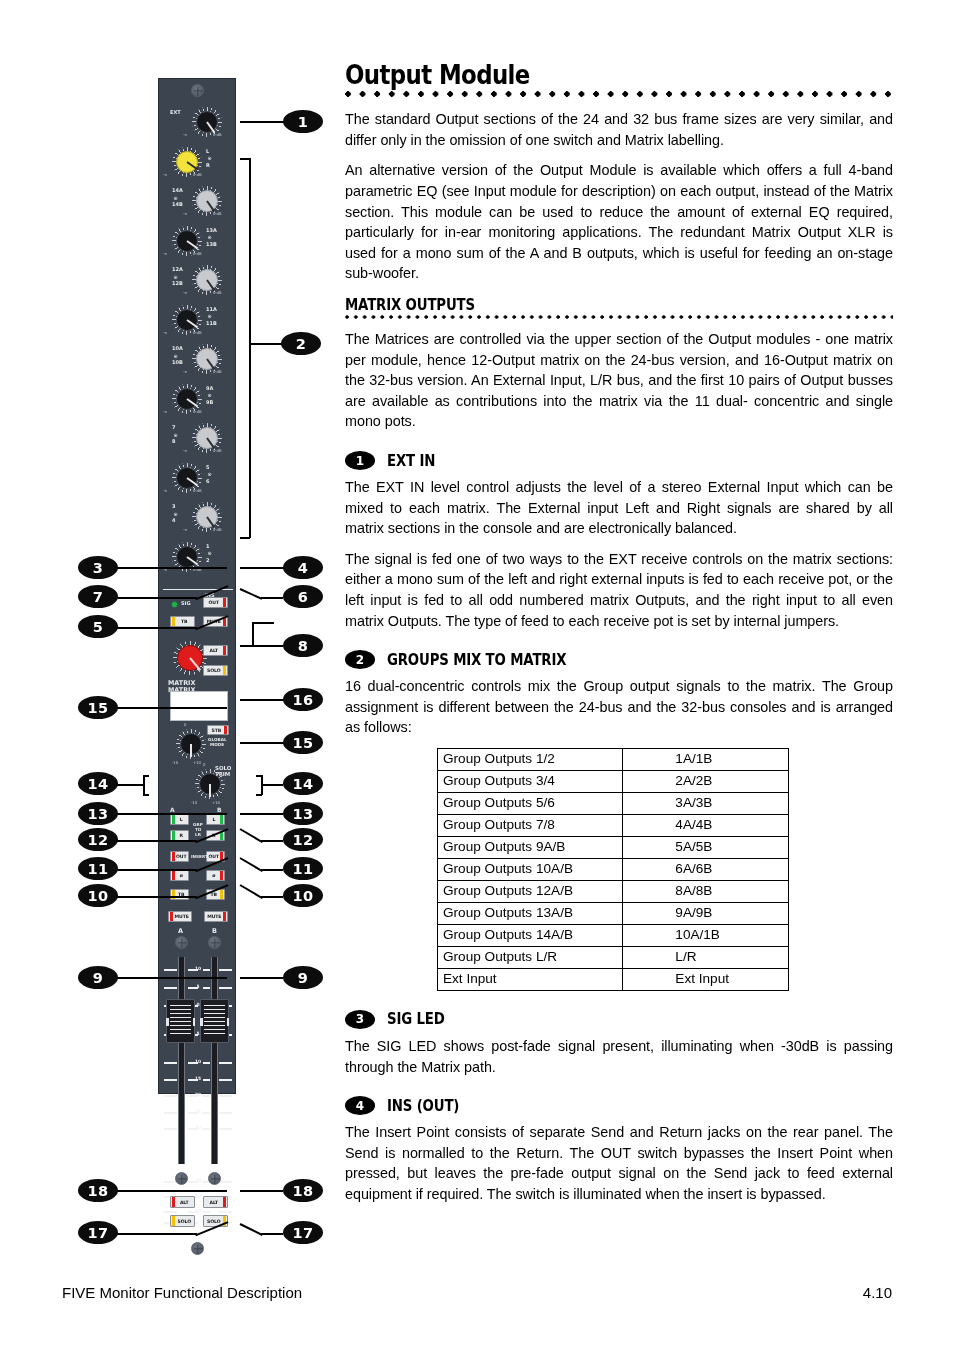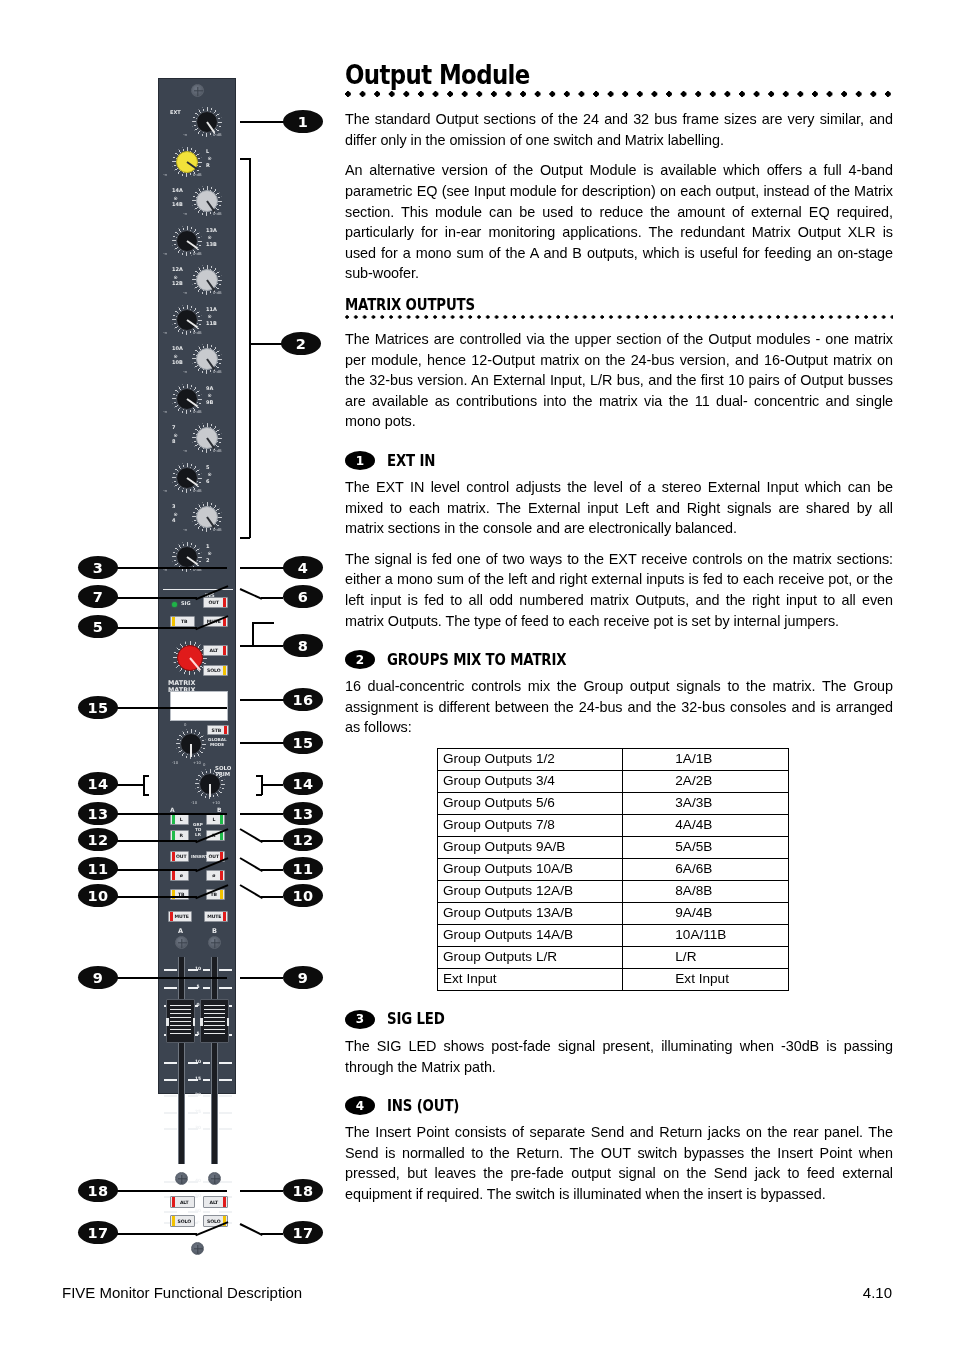--- a/index.html
+++ b/index.html
@@ -339,25 +339,25 @@
           <tr>
             <td class="c1">Group Outputs 10A/B</td>
             <td class="c2">6A/6B</td>
           </tr>
           <tr>
             <td class="c1">Group Outputs 12A/B</td>
             <td class="c2">8A/8B</td>
           </tr>
           <tr>
             <td class="c1">Group Outputs 13A/B</td>
-            <td class="c2">9A/4B</td>
+            <td class="c2">9A/9B</td>
           </tr>
           <tr>
             <td class="c1">Group Outputs 14A/B</td>
-            <td class="c2">10A/11B</td>
+            <td class="c2">10A/1B</td>
           </tr>
           <tr>
             <td class="c1">Group Outputs L/R</td>
             <td class="c2">L/R</td>
           </tr>
           <tr>
             <td class="c1">Ext Input</td>
             <td class="c2">Ext Input</td>
           </tr>
         </tbody>

